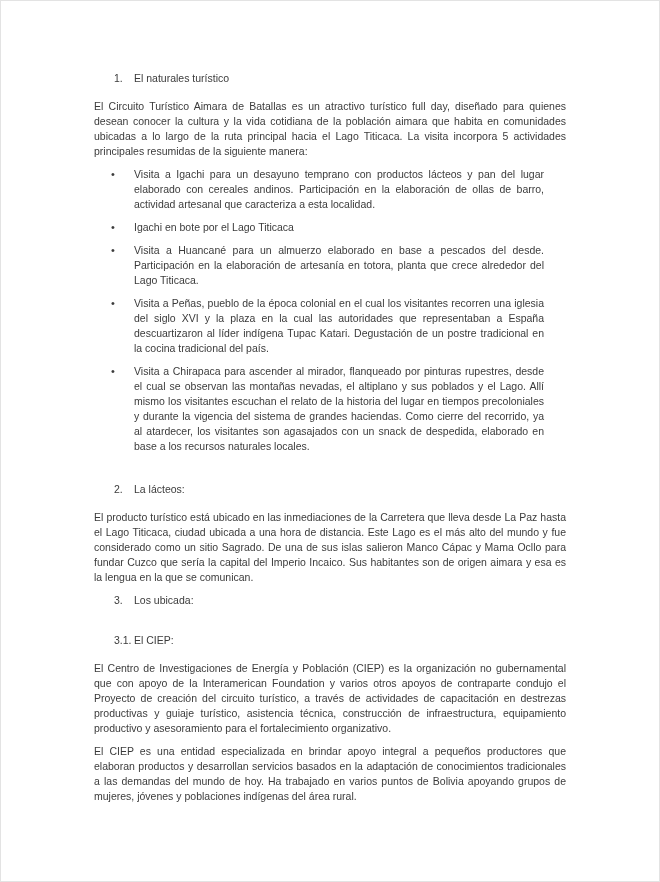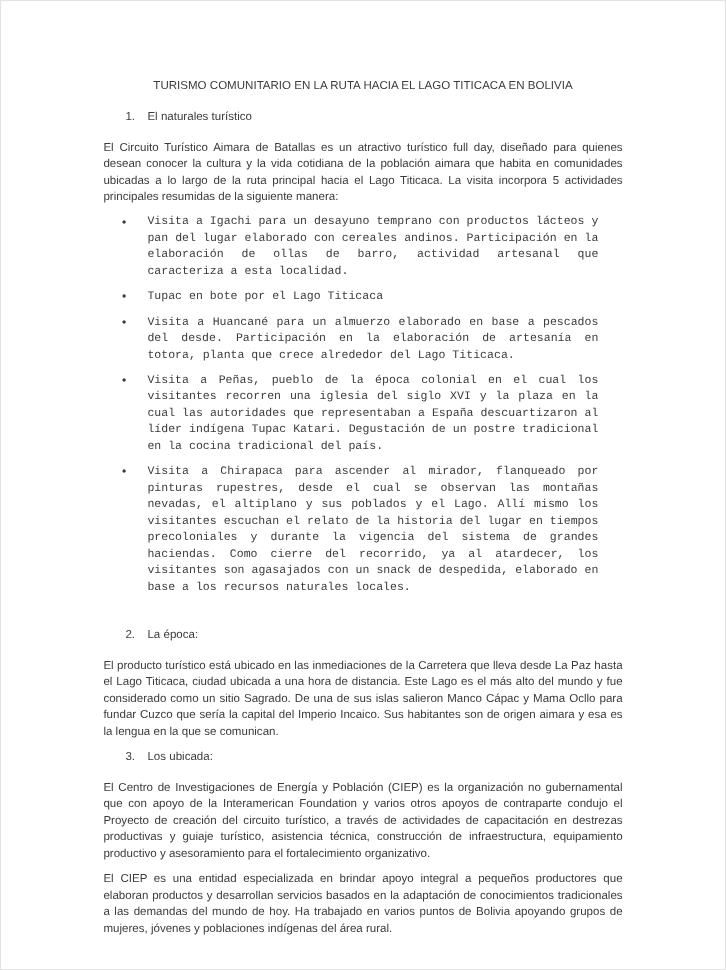--- a/index.html
+++ b/index.html
@@ -47,72 +47,74 @@
   }
   ul.bullets .bullet {
     flex: none;
     width: 23px;
     font-size: 11px;
   }
   ul.bullets .li-text {
     flex: 1;
     text-align: justify;
     padding-right: 22px;
-    font-family: Liberation Mono, monospace;
   }
   .gap-before-lg { margin-top: 28px; }
   .gap-before-md { margin-top: 25px; }
 </style>
 </head>
 <body>
 
 <div class="page">
 
-  <h1 class="title">TURISMO COMUNITARIO EN LA RUTA HACIA EL LAGO TITICACA EN BOLIVIA</h1>
 
   <div class="heading">
     <span class="num">1.</span>
     <span>El naturales turístico</span>
   </div>
 
   <p class="para">El Circuito Turístico Aimara de Batallas es un atractivo turístico full day, diseñado para quienes desean conocer la cultura y la vida cotidiana de la población aimara que habita en comunidades ubicadas a lo largo de la ruta principal hacia el Lago Titicaca. La visita incorpora 5 actividades principales resumidas de la siguiente manera:</p>
 
   <ul class="bullets">
     <li>
       <span class="bullet">•</span>
       <span class="li-text">Visita a Igachi para un desayuno temprano con productos lácteos y pan del lugar elaborado con cereales andinos. Participación en la elaboración de ollas de barro, actividad artesanal que caracteriza a esta localidad.</span>
     </li>
     <li>
       <span class="bullet">•</span>
-      <span class="li-text">Tupac en bote por el Lago Titicaca</span>
+      <span class="li-text">Igachi en bote por el Lago Titicaca</span>
     </li>
     <li>
       <span class="bullet">•</span>
       <span class="li-text">Visita a Huancané para un almuerzo elaborado en base a pescados del desde. Participación en la elaboración de artesanía en totora, planta que crece alrededor del Lago Titicaca.</span>
     </li>
     <li>
       <span class="bullet">•</span>
       <span class="li-text">Visita a Peñas, pueblo de la época colonial en el cual los visitantes recorren una iglesia del siglo XVI y la plaza en la cual las autoridades que representaban a España descuartizaron al líder indígena Tupac Katari. Degustación de un postre tradicional en la cocina tradicional del país.</span>
     </li>
     <li>
       <span class="bullet">•</span>
       <span class="li-text">Visita a Chirapaca para ascender al mirador, flanqueado por pinturas rupestres, desde el cual se observan las montañas nevadas, el altiplano y sus poblados y el Lago. Allí mismo los visitantes escuchan el relato de la historia del lugar en tiempos precoloniales y durante la vigencia del sistema de grandes haciendas. Como cierre del recorrido, ya al atardecer, los visitantes son agasajados con un snack de despedida, elaborado en base a los recursos naturales locales.</span>
     </li>
   </ul>
 
   <div class="heading gap-before-lg">
     <span class="num">2.</span>
-    <span>La época:</span>
+    <span>La lácteos:</span>
   </div>
 
   <p class="para">El producto turístico está ubicado en las inmediaciones de la Carretera que lleva desde La Paz hasta el Lago Titicaca, ciudad ubicada a una hora de distancia. Este Lago es el más alto del mundo y fue considerado como un sitio Sagrado. De una de sus islas salieron Manco Cápac y Mama Ocllo para fundar Cuzco que sería la capital del Imperio Incaico. Sus habitantes son de origen aimara y esa es la lengua en la que se comunican.</p>
 
   <div class="heading">
     <span class="num">3.</span>
     <span>Los ubicada:</span>
   </div>
 
+  <div class="heading gap-before-md">
+    <span class="num">3.1.</span>
+    <span>El CIEP:</span>
+  </div>
 
   <p class="para">El Centro de Investigaciones de Energía y Población (CIEP) es la organización no gubernamental que con apoyo de la Interamerican Foundation y varios otros apoyos de contraparte condujo el Proyecto de creación del circuito turístico, a través de actividades de capacitación en destrezas productivas y guiaje turístico, asistencia técnica, construcción de infraestructura, equipamiento productivo y asesoramiento para el fortalecimiento organizativo.</p>
 
   <p class="para">El CIEP es una entidad especializada en brindar apoyo integral a pequeños productores que elaboran productos y desarrollan servicios basados en la adaptación de conocimientos tradicionales a las demandas del mundo de hoy. Ha trabajado en varios puntos de Bolivia apoyando grupos de mujeres, jóvenes y poblaciones indígenas del área rural.</p>
 
 </div>
 
 </body></html>

